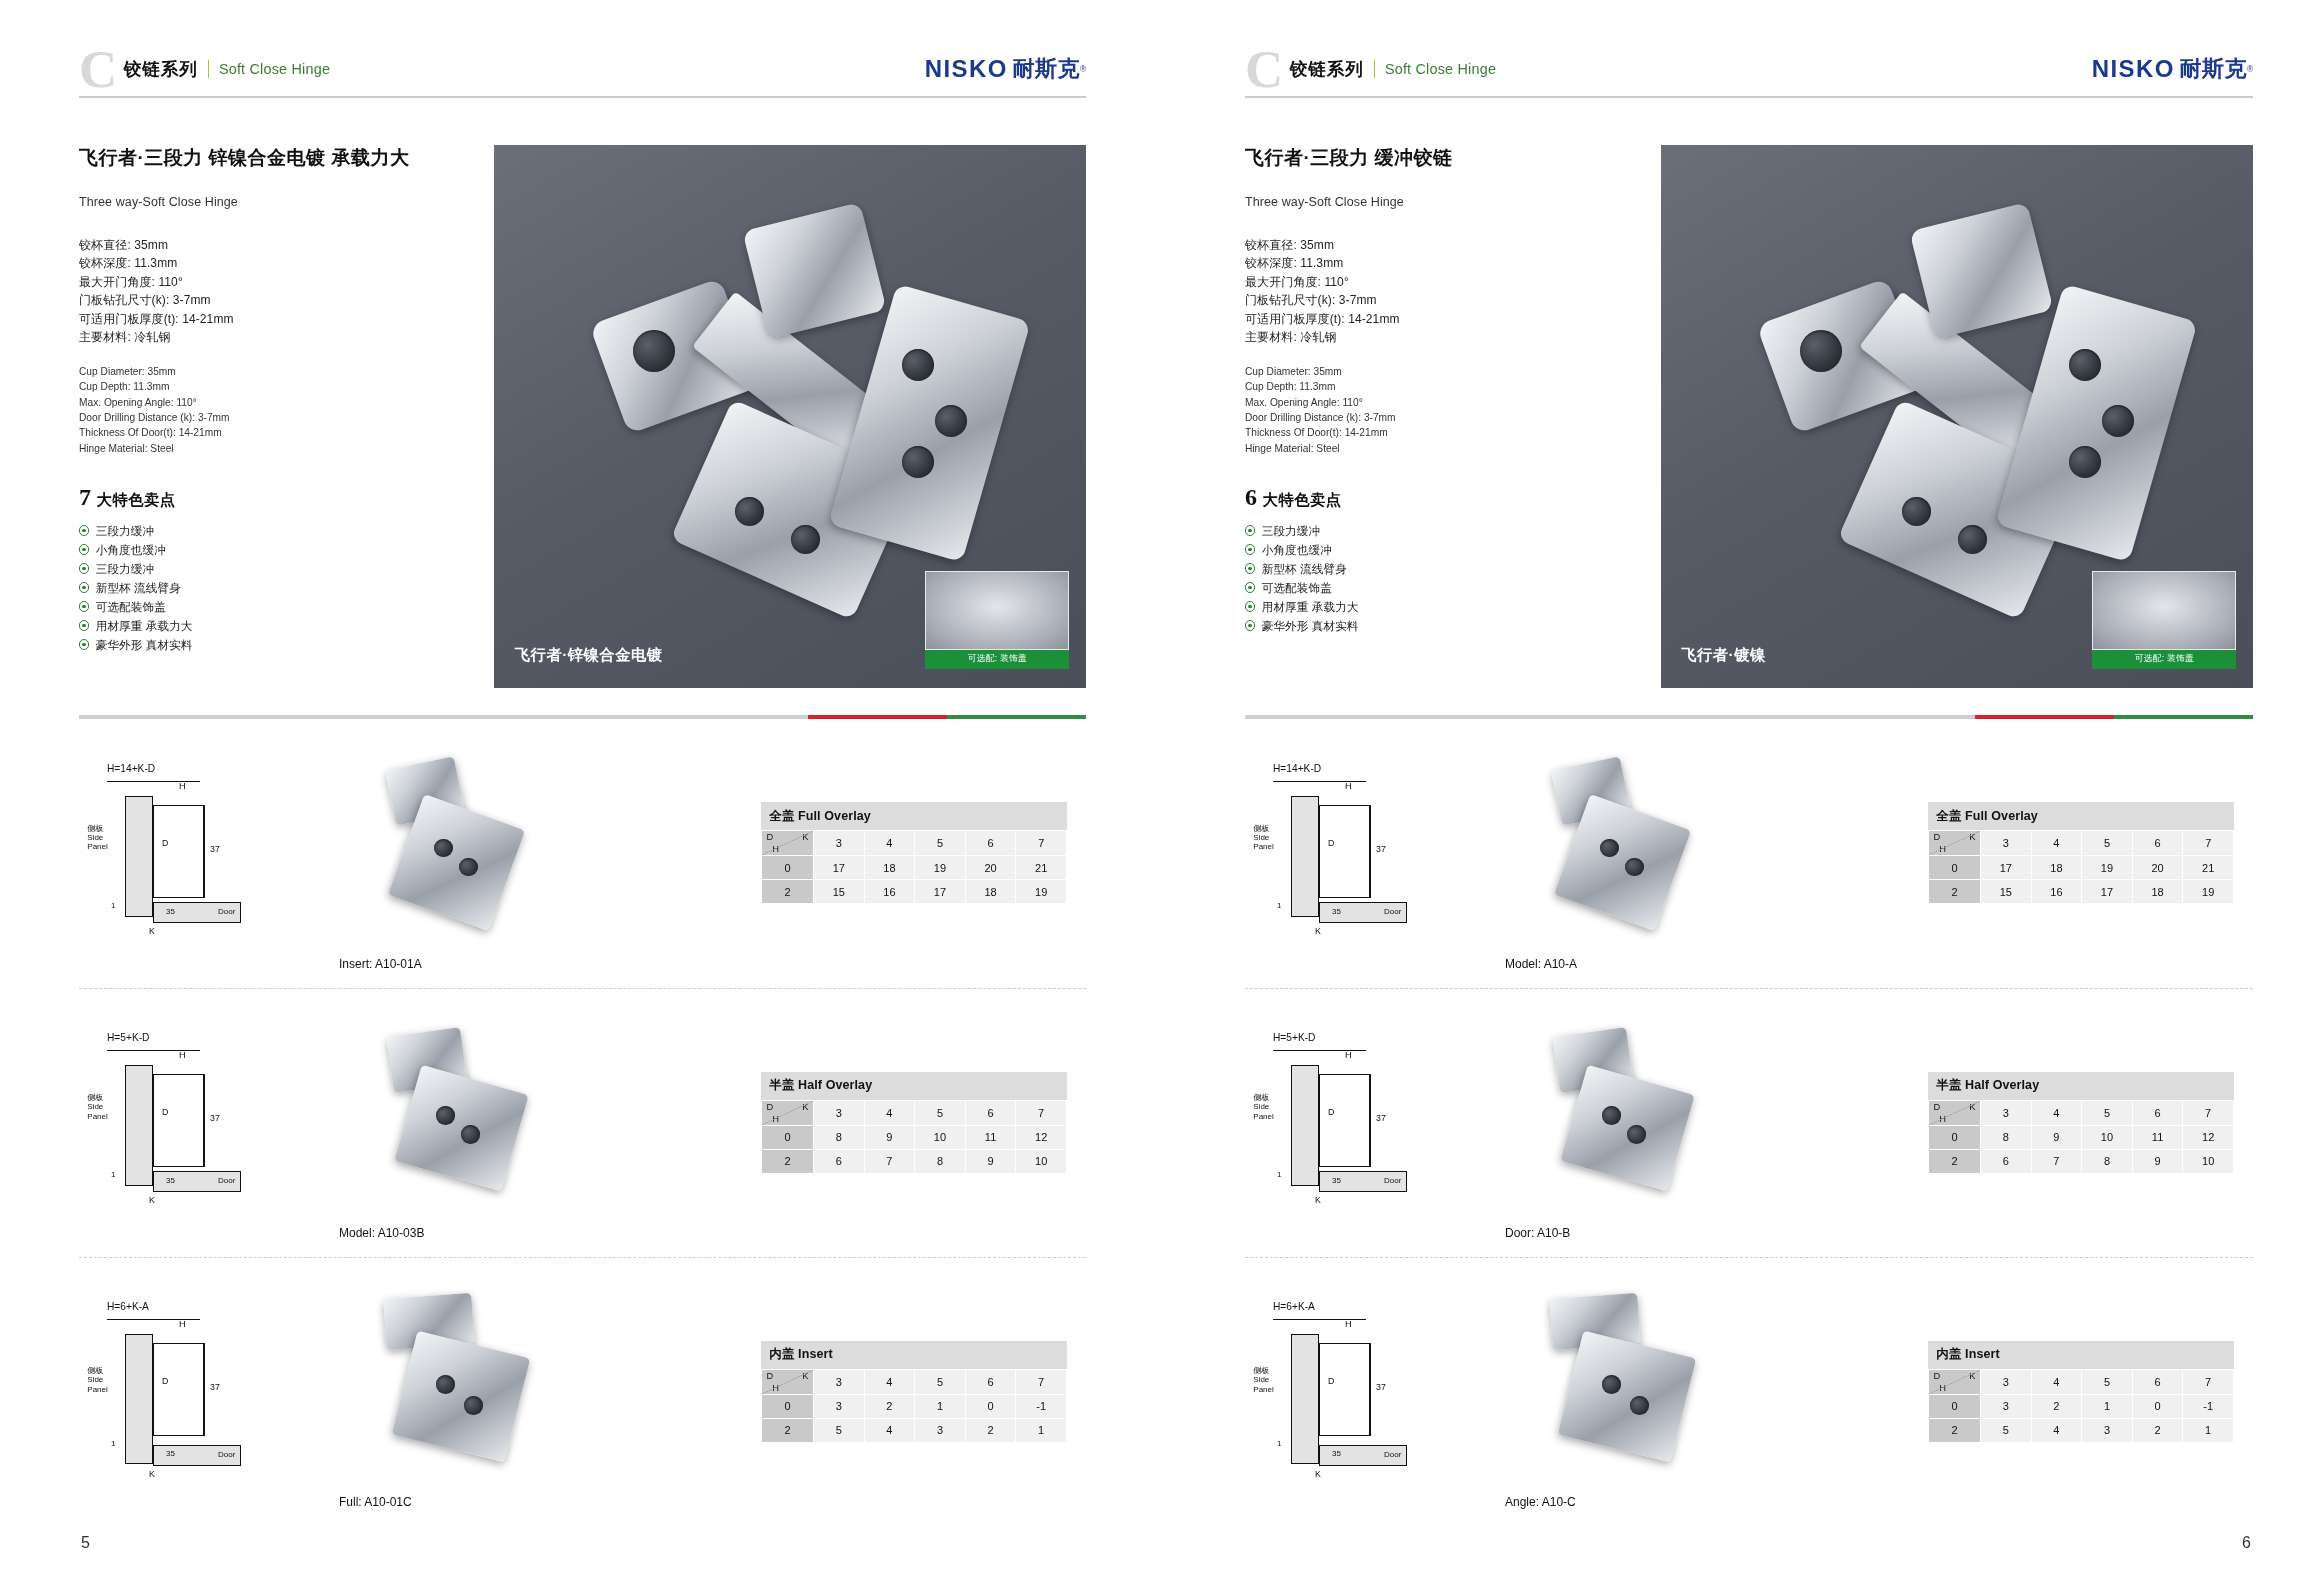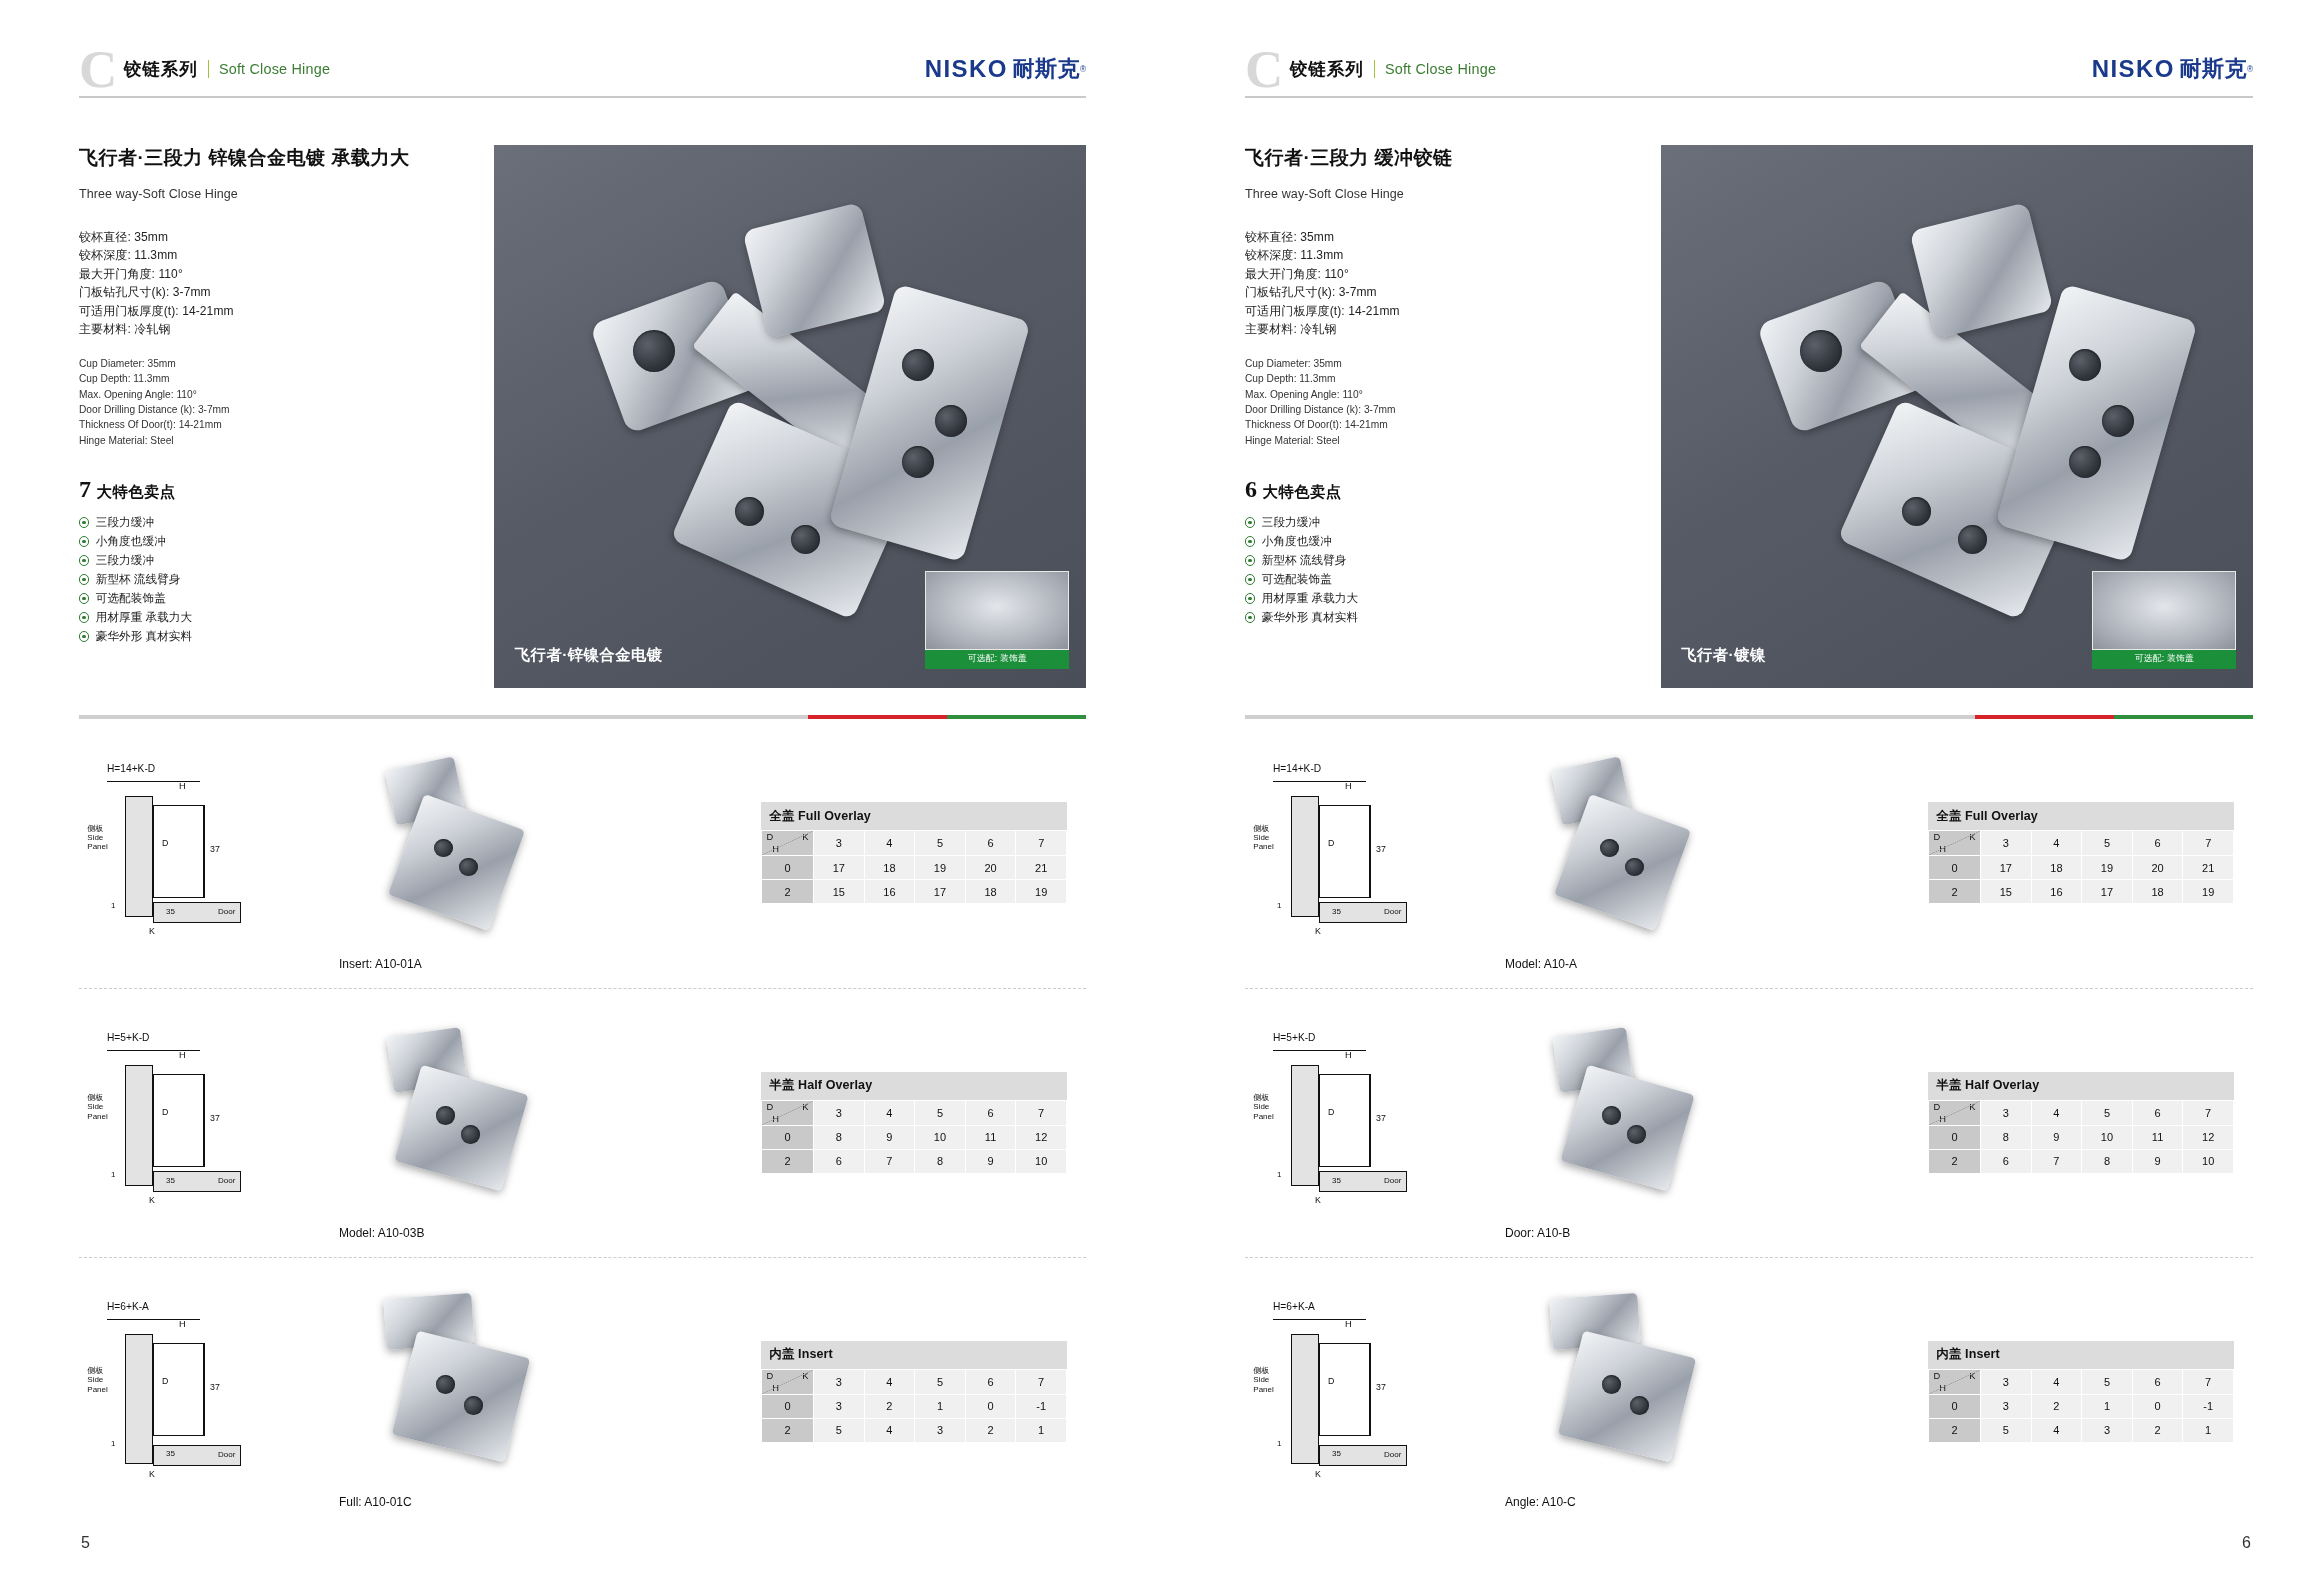--- a/index.html
+++ b/index.html
@@ -33,31 +33,31 @@
     color: #1b3a8c; font-family: "Liberation Sans", sans-serif;
   }
   .logo-cn { font-size: 22px; font-weight: bold; color: #1b3a8c; margin-left: 4.6px; letter-spacing: 0.5px; }
   .logo-r { font-size: 8.3px; vertical-align: super; color: #1b3a8c; }
   .hdr-rule { height: 1.4px; background: #c9c9c9; margin-top: 7.4px; }
 
   
   .prod { display: flex; margin: 25.5px 79px 0 79px; }
   .prod-left { width: 417px; padding-right: 14px; }
   .p-title-cn { font-size: 19px; font-weight: bold; color: #111; letter-spacing: 0.5px; }
-  .p-title-en { font-size: 12.5px; color: #333; margin-top: 16px; letter-spacing: 0.1px; }
+  .p-title-en { font-size: 12.5px; color: #333; margin-top: 24px; letter-spacing: 0.1px; }
   .spec-cn { margin-top: 27px; }
   .spec-cn div { font-size: 12px; color: #222; line-height: 18.5px; letter-spacing: 0.1px; }
   .spec-en { margin-top: 17.6px; }
   .spec-en div { font-size: 10.2px; color: #333; line-height: 15.3px; }
 
   .sell { margin-top: 28px; }
   .sell-head { display: flex; align-items: baseline; }
   .sell-num { font-size: 24px; font-weight: bold; color: #111; font-family: "Liberation Serif", serif; }
   .sell-head-cn { font-size: 15.3px; font-weight: bold; color: #111; margin-left: 5.6px; letter-spacing: 0.5px; }
-  .sell-list { margin-top: 10.2px; font-family: Liberation Serif, serif; }
+  .sell-list { margin-top: 10.2px; }
   .sell-item { display: flex; align-items: center; line-height: 19px; }
   .bullet {
     width: 10.2px; height: 10.2px; border-radius: 50%;
     border: 0.9px solid #2f7d32; margin-right: 6.5px; flex: 0 0 auto;
     position: relative;
   }
   .bullet::after {
     content: ""; position: absolute; left: 2.3px; top: 2.3px;
     width: 3.7px; height: 3.7px; border-radius: 50%; background: #2f7d32;
   }

